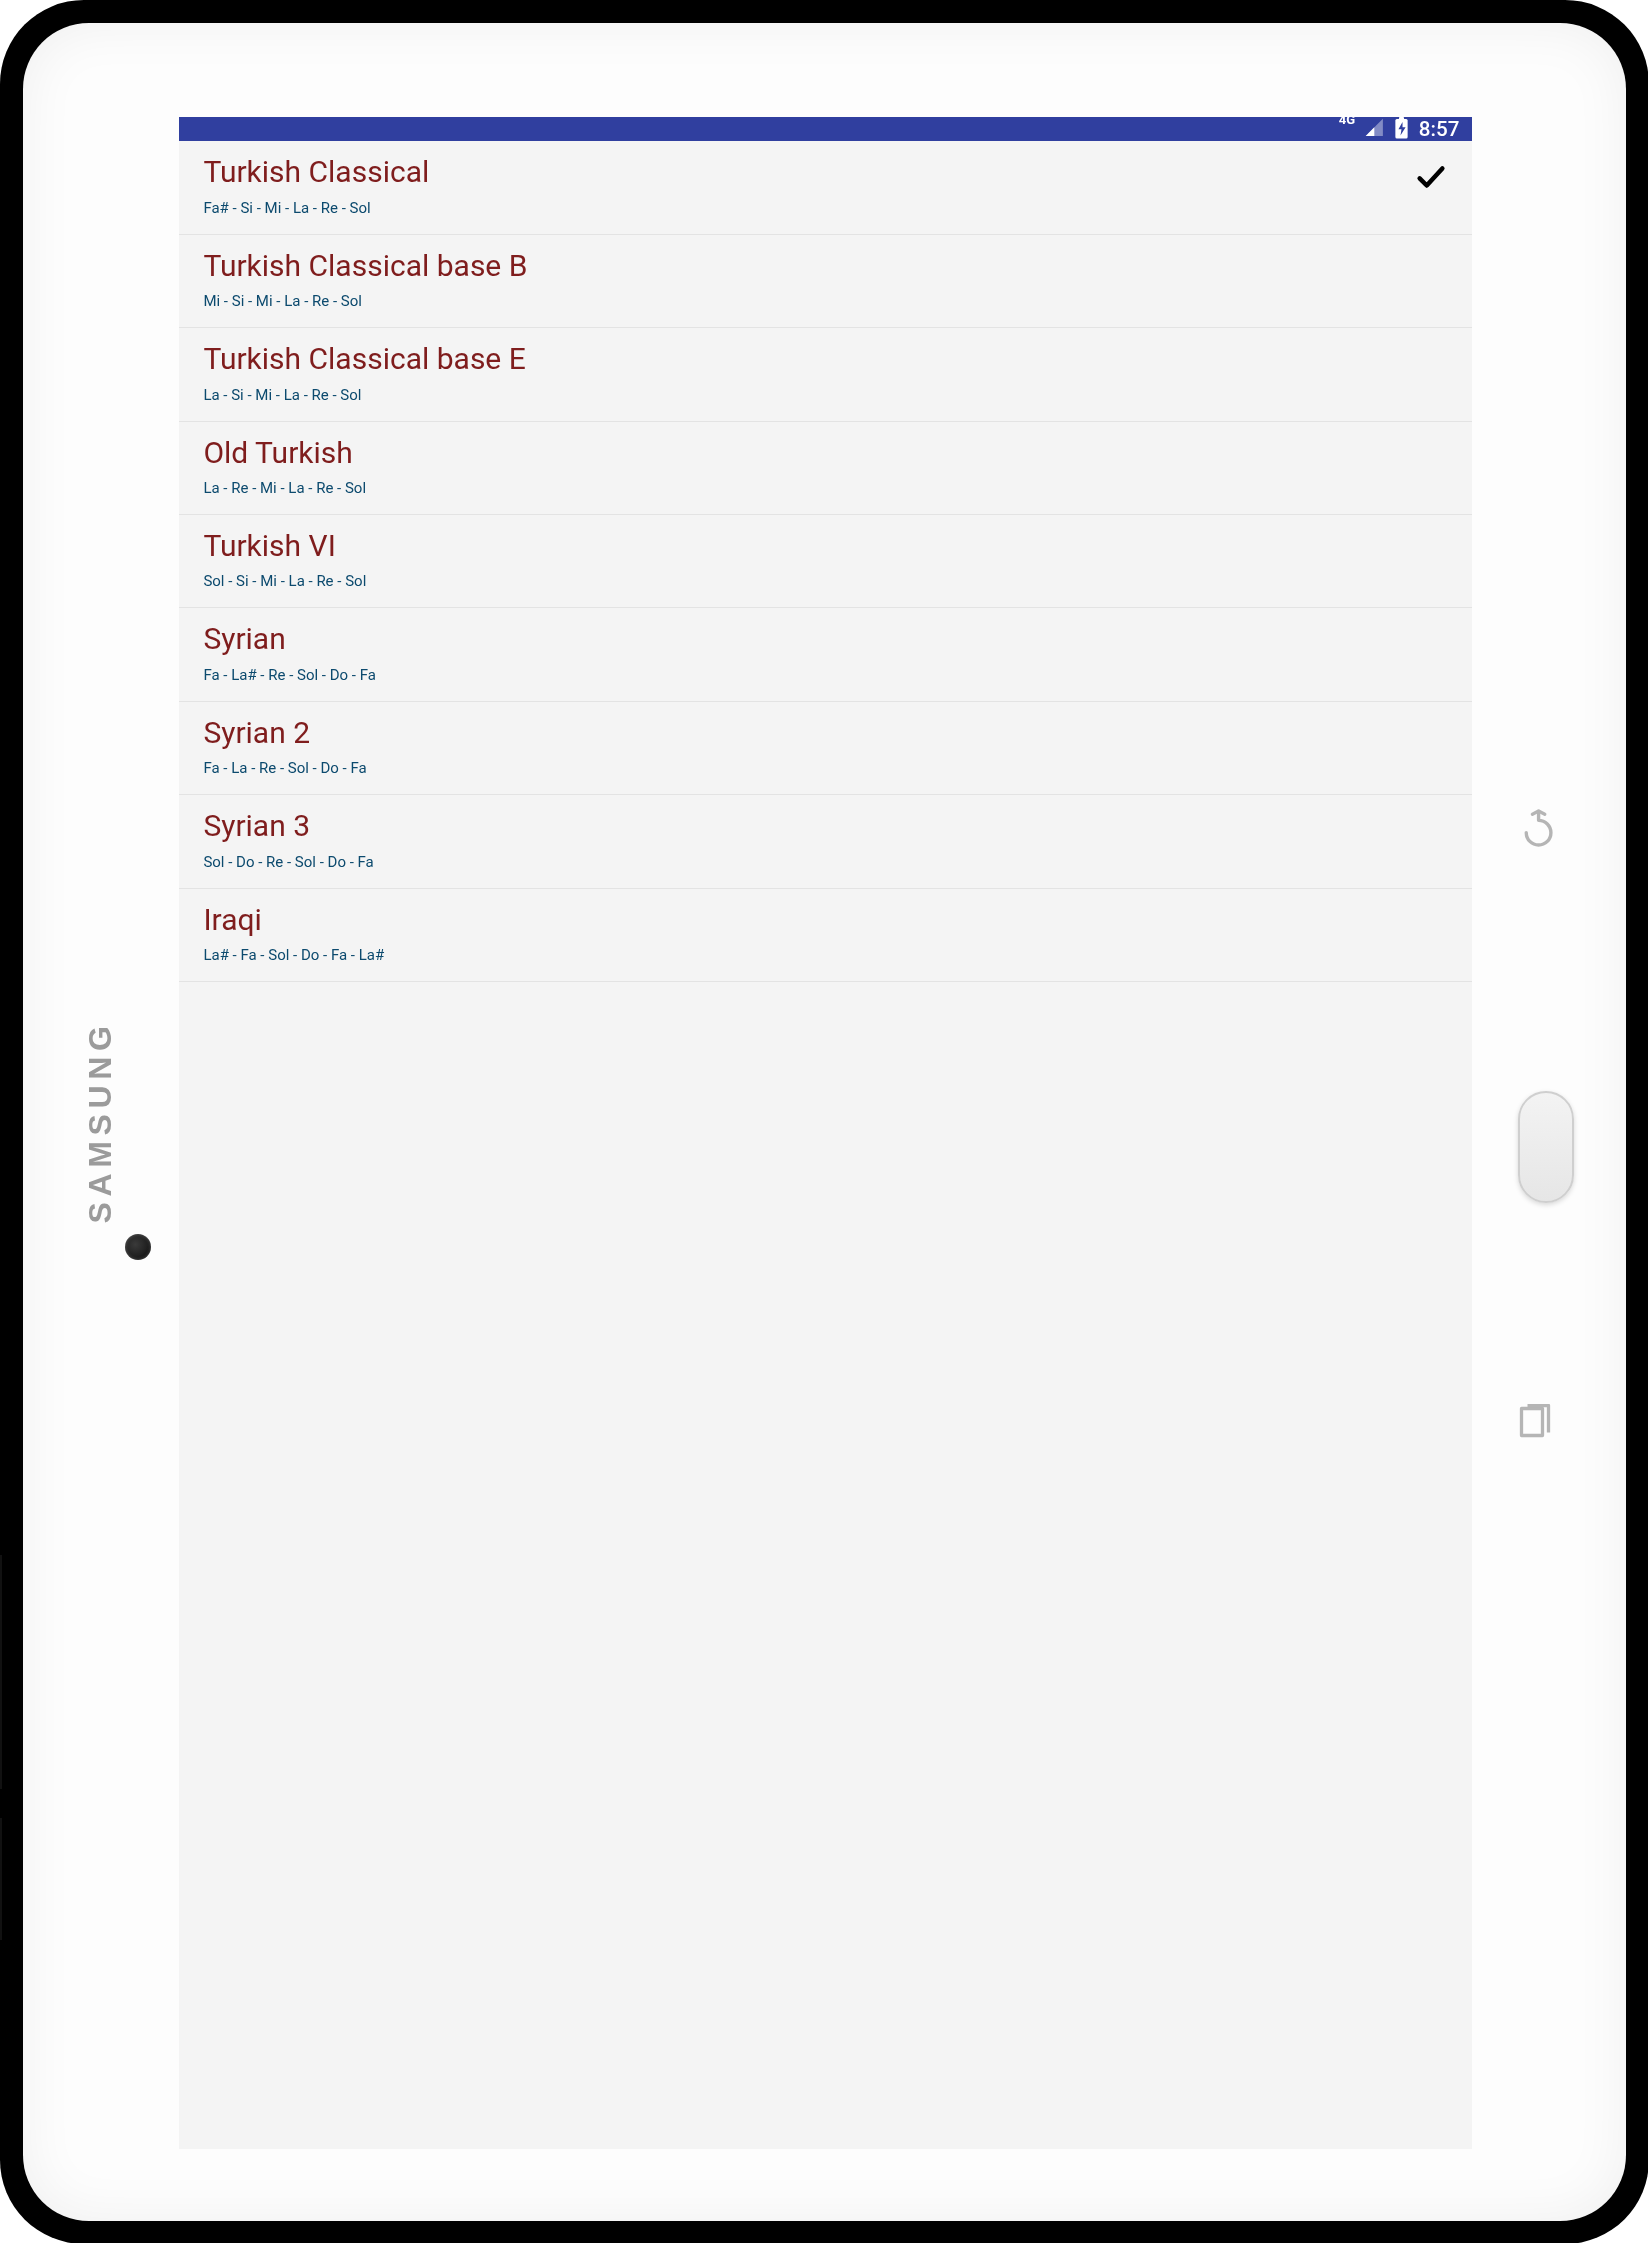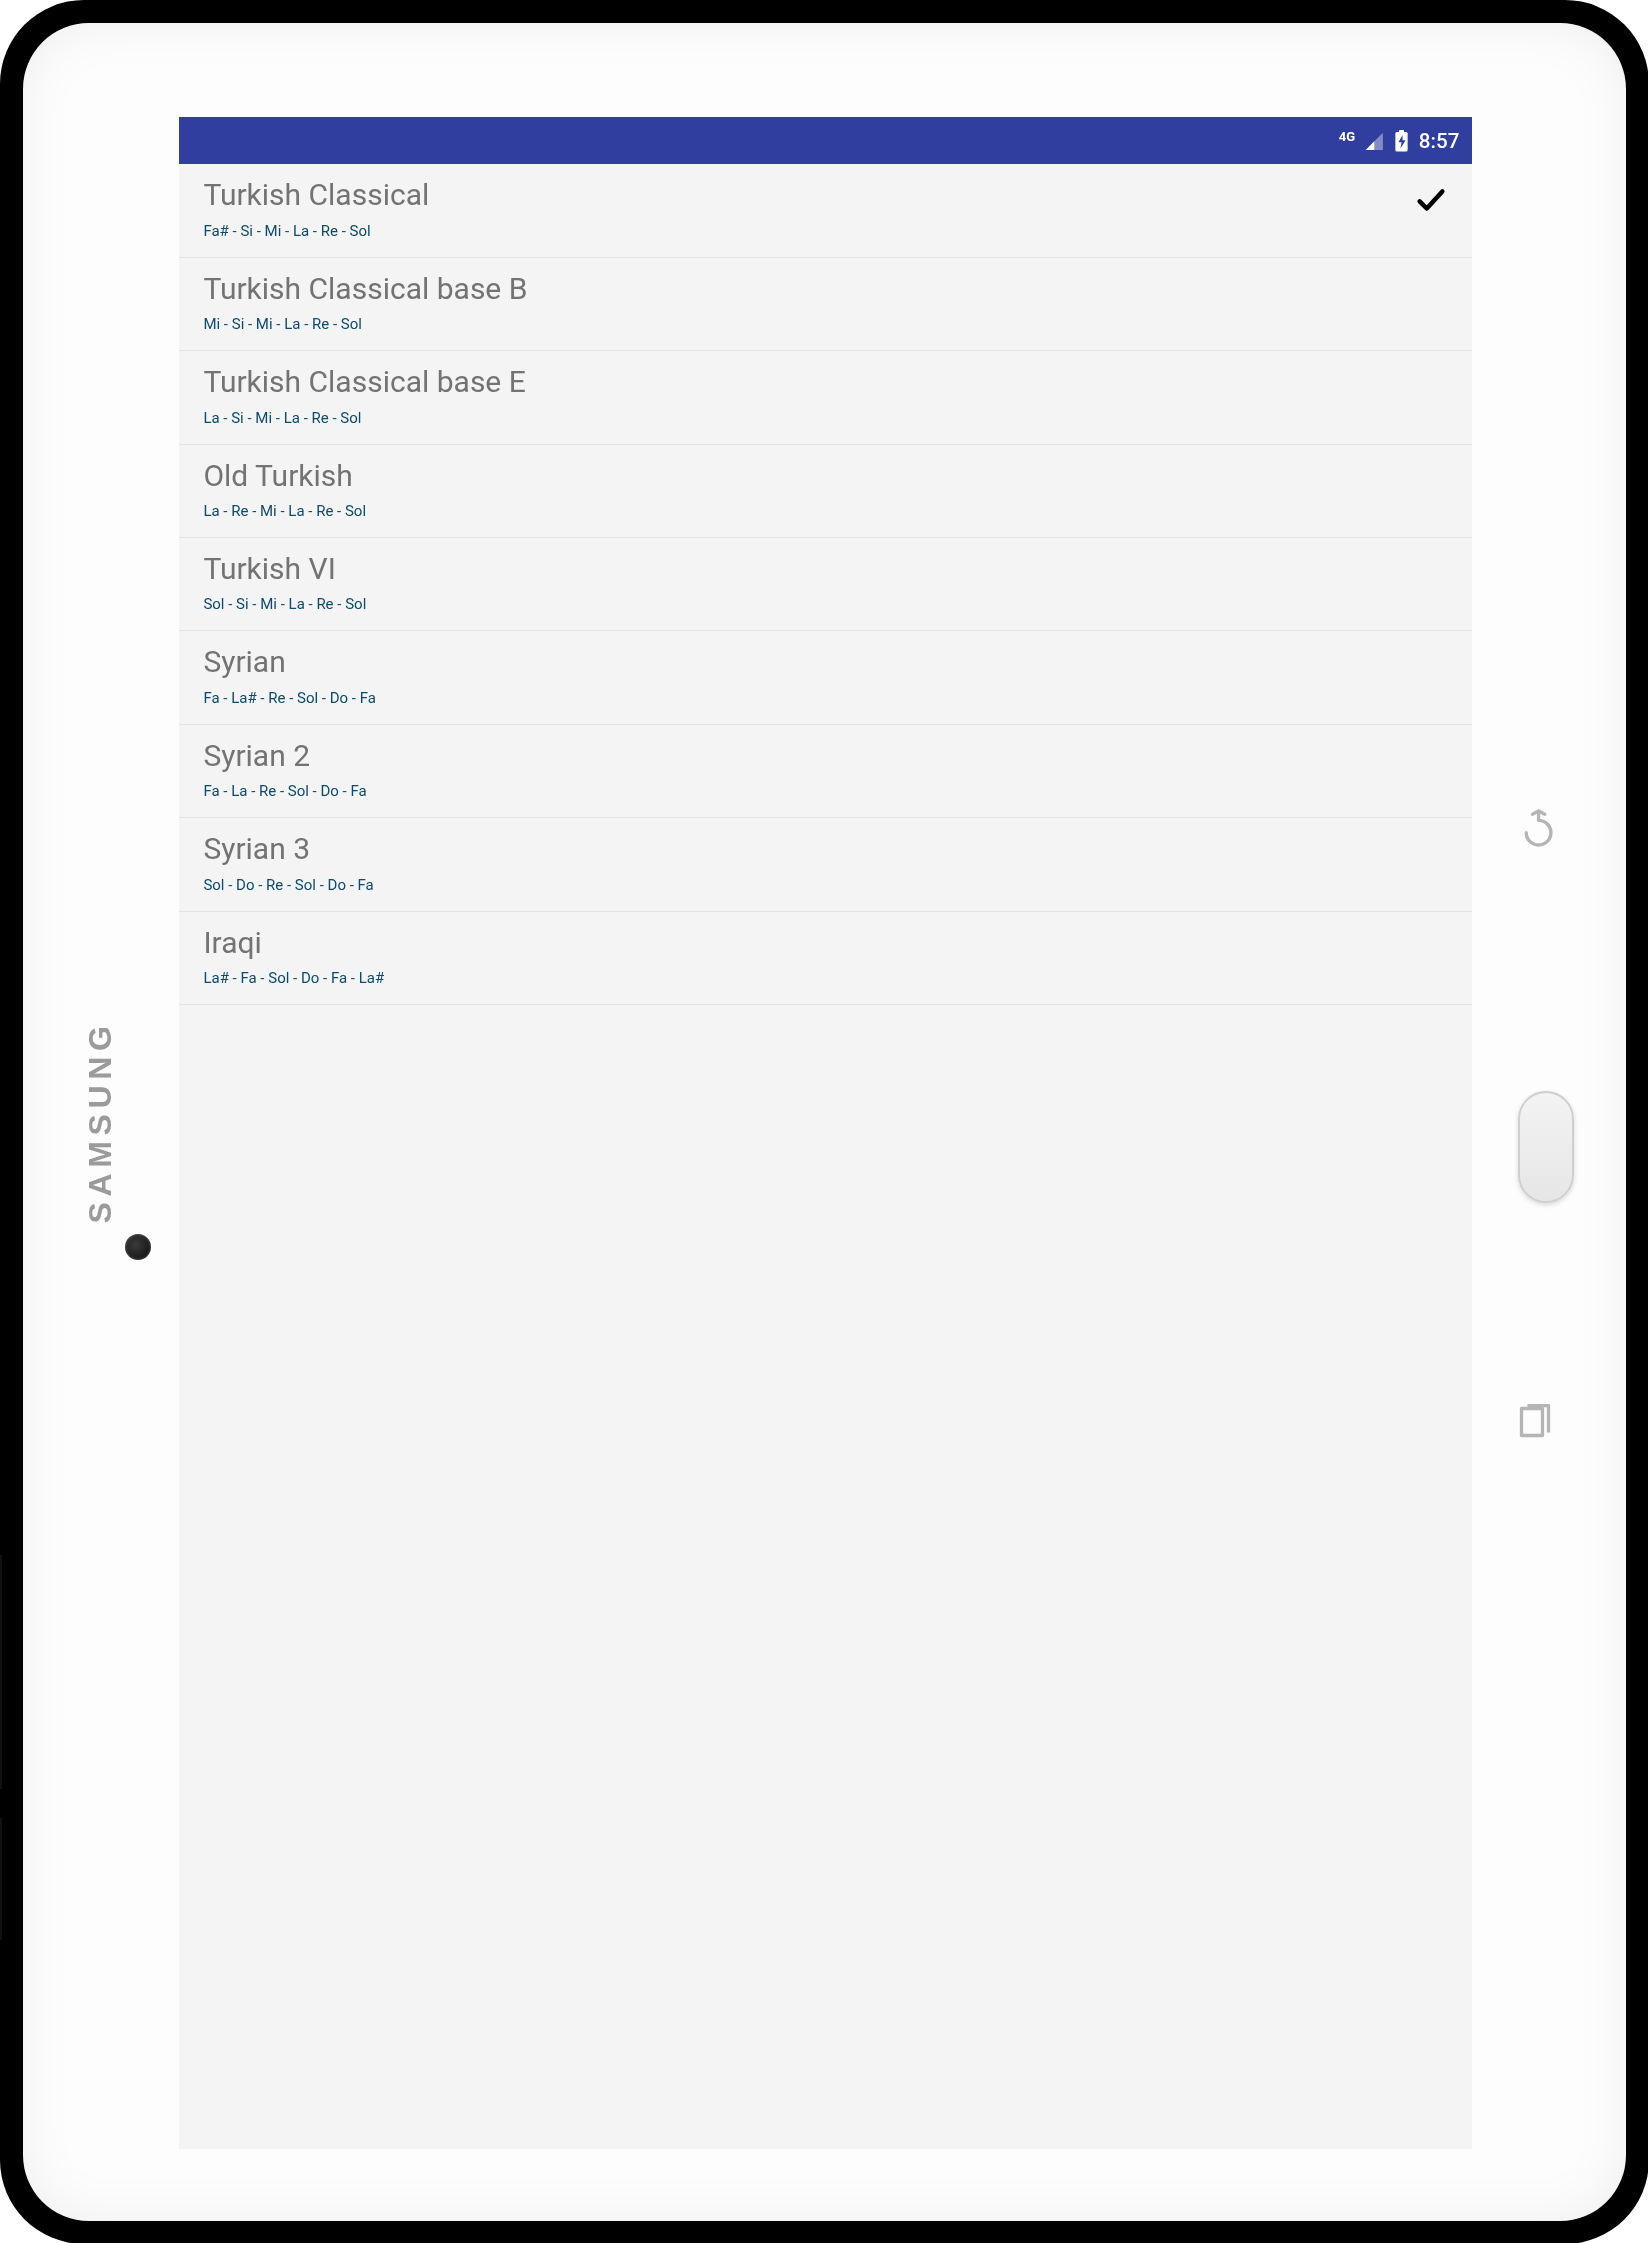--- a/index.html
+++ b/index.html
@@ -43,36 +43,36 @@
   .side-bump { position:absolute; left:-9.4px; width:11.2px; background:#111; border-radius:5.6px 0 0 5.6px; }
   .sb1 { top:1555px; height:234px; }
   .sb2 { top:1818px; height:122px; }
 
   
   .screen {
     position:absolute; left:156px; top:94px; width:1293px; height:2032px;
     background:#f4f4f4; overflow:hidden;
   }
   .statusbar {
-    height:47px; background:#303f9f; color:#fff;
-    display:flex; align-items:center; justify-content:flex-end;
+    height:24px; background:#303f9f; color:#fff;
+    display:flex; align-items:flex-start; justify-content:flex-end;
     padding:0 13px; font-size:20.6px; font-weight:500; gap:9.4px;
   }
   .statusbar .lbl-4g { font-size:13px; font-weight:700; line-height:1; transform:translateY(-3.7px); }
   .statusbar svg { display:block; }
 
   .list { }
   .row {
     padding:13px 24px 17px 24px;
     border-bottom:0.9px solid #e3e3e3;
     display:flex; align-items:flex-start; justify-content:space-between;
     cursor:pointer;
   }
   .row .txt { display:flex; flex-direction:column; gap:9.4px; }
-  .title { font-size:30px; color:#737373; font-weight:400; }
+  .title { font-size:30px; color:#7f1d1d; font-weight:400; }
   .subtitle { font-size:15px; color:#0c4a6e; font-weight:400; }
   .check { margin-top:5.6px; }
 </style>
 </head>
 <body>
 
 <div class="device">
   <div class="side-bump sb1"></div>
   <div class="side-bump sb2"></div>
   <div class="device-inner">

